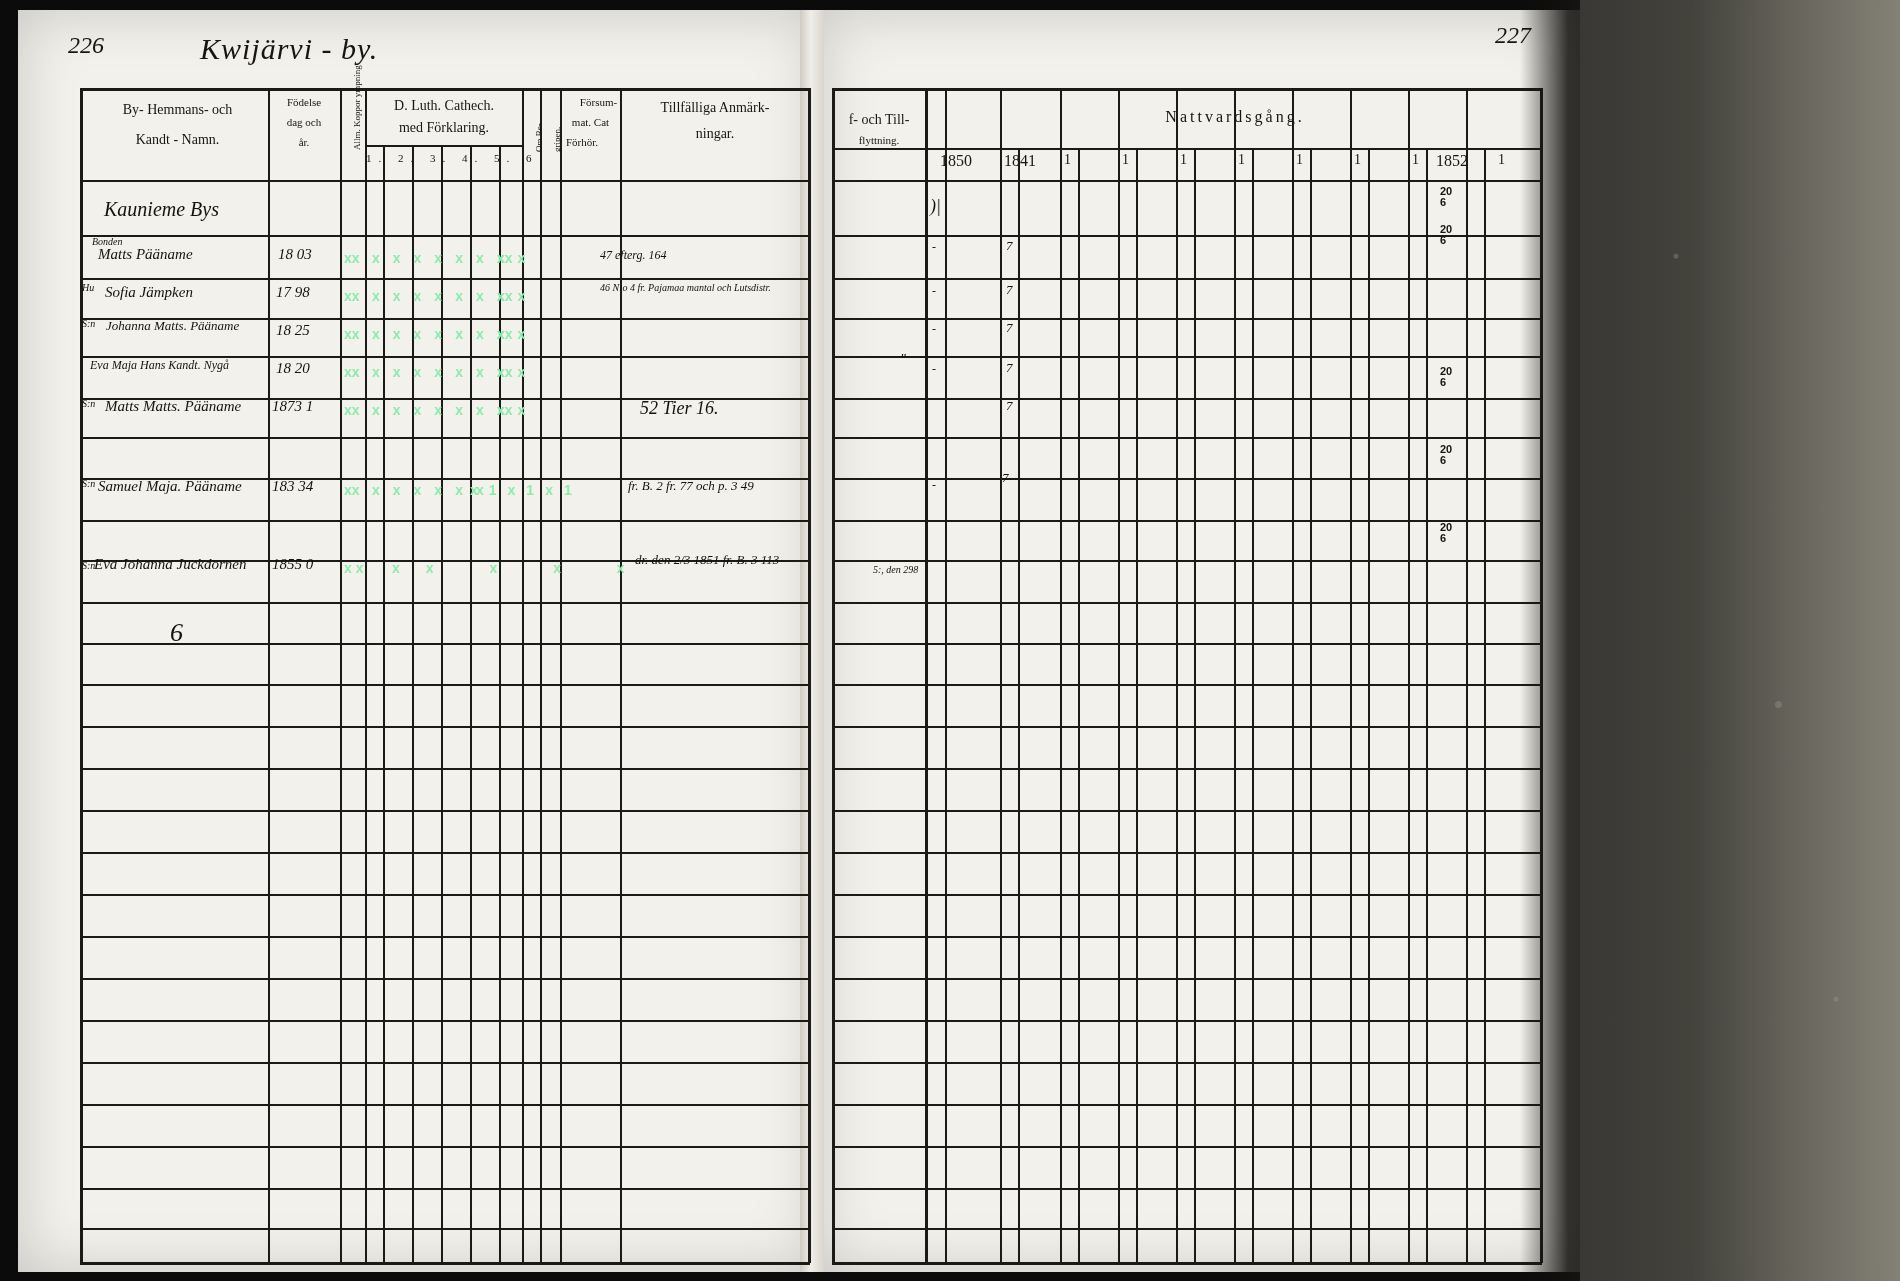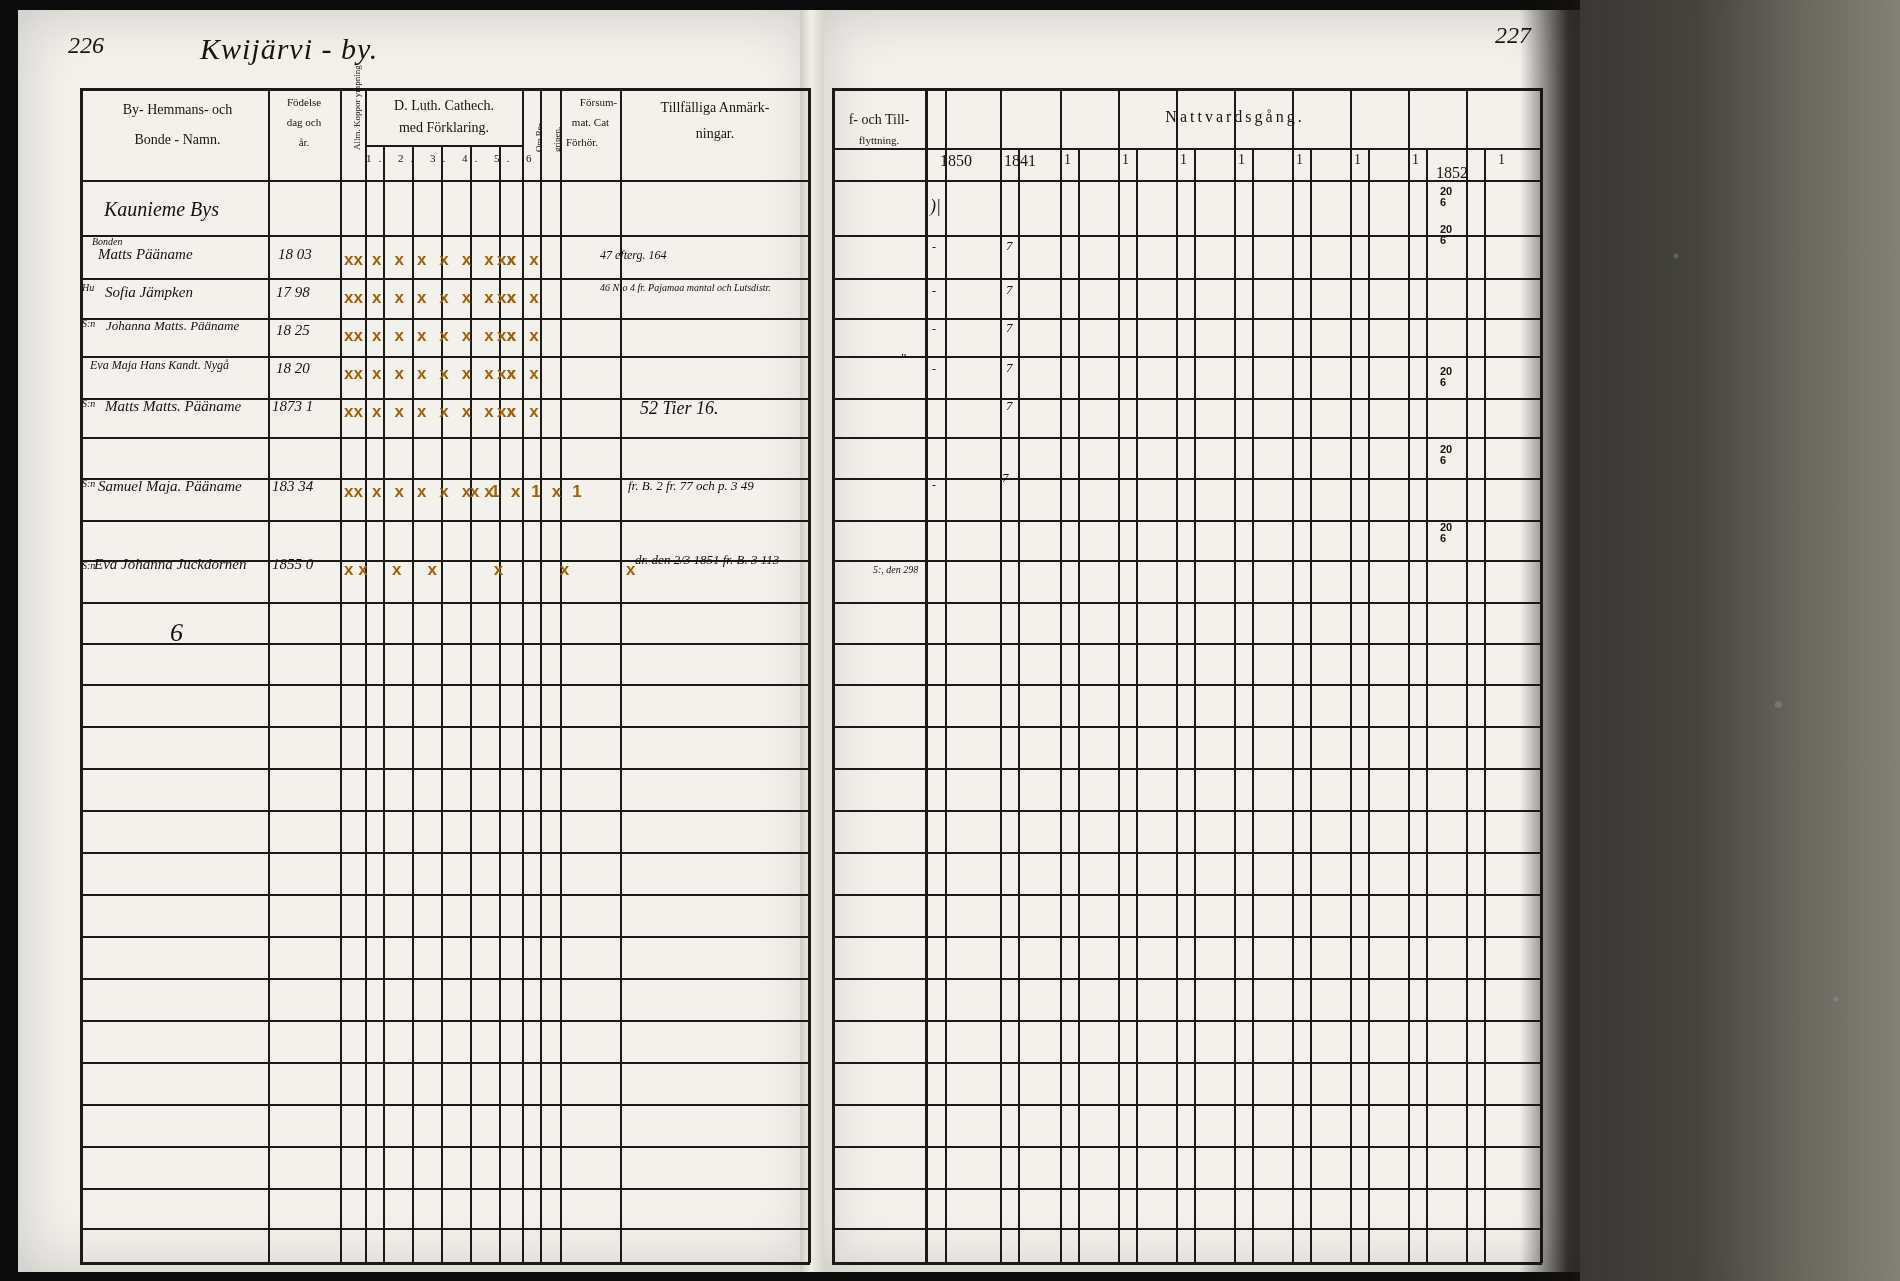--- a/index.html
+++ b/index.html
@@ -45,21 +45,21 @@
   .folio{font-family:"Liberation Serif",serif;font-size:24px;font-style:italic;}
   .title{font-family:"Liberation Serif",serif;font-size:30px;font-style:italic;letter-spacing:1px;}
   .mark{font-family:"Liberation Sans",sans-serif;font-size:13px;font-weight:bold;}
   .ctr{text-align:center;}
 
   .rowtext{font-size:15px;}
   .tiny{font-size:10px;}
   .smallhand{font-size:12px;font-style:italic;}
 
   
-  .xcell{position:absolute;font-family:"Liberation Sans",sans-serif;font-size:17px;font-weight:bold;color:#a16207;}
+  .xcell{position:absolute;font-family:"Liberation Sans",sans-serif;font-size:14px;font-weight:bold;color:#86efac;}
 </style>
 </head>
 <body>
 
 <div id="page">
 
   <div id="left-edge"></div>
   <div id="top-edge"></div>
   <div id="bottom-edge"></div>
 
@@ -85,21 +85,21 @@
   <div class="ln v" style="left:412px;top:145px;height:1118px;"></div>
   <div class="ln v" style="left:441px;top:145px;height:1118px;"></div>
   <div class="ln v" style="left:470px;top:145px;height:1118px;"></div>
   <div class="ln v" style="left:499px;top:145px;height:1118px;"></div>
   <div class="ln v" style="left:522px;top:88px;height:1175px;"></div>
   <div class="ln v" style="left:540px;top:88px;height:1175px;"></div>
   <div class="ln v" style="left:560px;top:88px;height:1175px;"></div>
   <div class="ln v" style="left:620px;top:88px;height:1175px;"></div>
 
   <div class="txt printed ctr" style="left:95px;top:102px;width:165px;">By- Hemmans- och</div>
-  <div class="txt printed ctr" style="left:95px;top:132px;width:165px;">Bonde - Namn.</div>
+  <div class="txt printed ctr" style="left:95px;top:132px;width:165px;">Kandt - Namn.</div>
 
   <div class="txt printed-sm ctr" style="left:272px;top:96px;width:64px;">Födelse</div>
   <div class="txt printed-sm ctr" style="left:272px;top:116px;width:64px;">dag och</div>
   <div class="txt printed-sm ctr" style="left:272px;top:136px;width:64px;">år.</div>
 
   <div class="txt" style="left:352px;top:150px;transform:rotate(-90deg);transform-origin:0 0;font-size:9px;font-family:'Liberation Serif',serif;">Allm. Koppor ympning</div>
 
   <div class="txt printed ctr" style="left:368px;top:98px;width:152px;">D. Luth. Cathech.</div>
   <div class="txt printed ctr" style="left:368px;top:120px;width:152px;">med Förklaring.</div>
   <div class="ln h" style="left:365px;top:145px;width:157px;"></div>
@@ -231,21 +231,21 @@
 
   <div class="txt printed" style="left:940px;top:152px;font-size:16px;">1850</div>
   <div class="txt printed" style="left:1004px;top:152px;font-size:16px;">1841</div>
   <div class="txt printed" style="left:1064px;top:152px;font-size:14px;">1</div>
   <div class="txt printed" style="left:1122px;top:152px;font-size:14px;">1</div>
   <div class="txt printed" style="left:1180px;top:152px;font-size:14px;">1</div>
   <div class="txt printed" style="left:1238px;top:152px;font-size:14px;">1</div>
   <div class="txt printed" style="left:1296px;top:152px;font-size:14px;">1</div>
   <div class="txt printed" style="left:1354px;top:152px;font-size:14px;">1</div>
   <div class="txt printed" style="left:1412px;top:152px;font-size:14px;">1</div>
-  <div class="txt printed" style="left:1436px;top:152px;font-size:16px;margin-top:12px;">1852</div>
+  <div class="txt printed" style="left:1436px;top:152px;font-size:16px;">1852</div>
   <div class="txt printed" style="left:1498px;top:152px;font-size:14px;">1</div>
 
   <div class="ln h" style="left:832px;top:235px;width:708px;"></div>
   <div class="ln h" style="left:832px;top:278px;width:708px;"></div>
   <div class="ln h" style="left:832px;top:318px;width:708px;"></div>
   <div class="ln h" style="left:832px;top:356px;width:708px;"></div>
   <div class="ln h" style="left:832px;top:398px;width:708px;"></div>
   <div class="ln h" style="left:832px;top:437px;width:708px;"></div>
   <div class="ln h" style="left:832px;top:478px;width:708px;"></div>
   <div class="ln h" style="left:832px;top:520px;width:708px;"></div>

